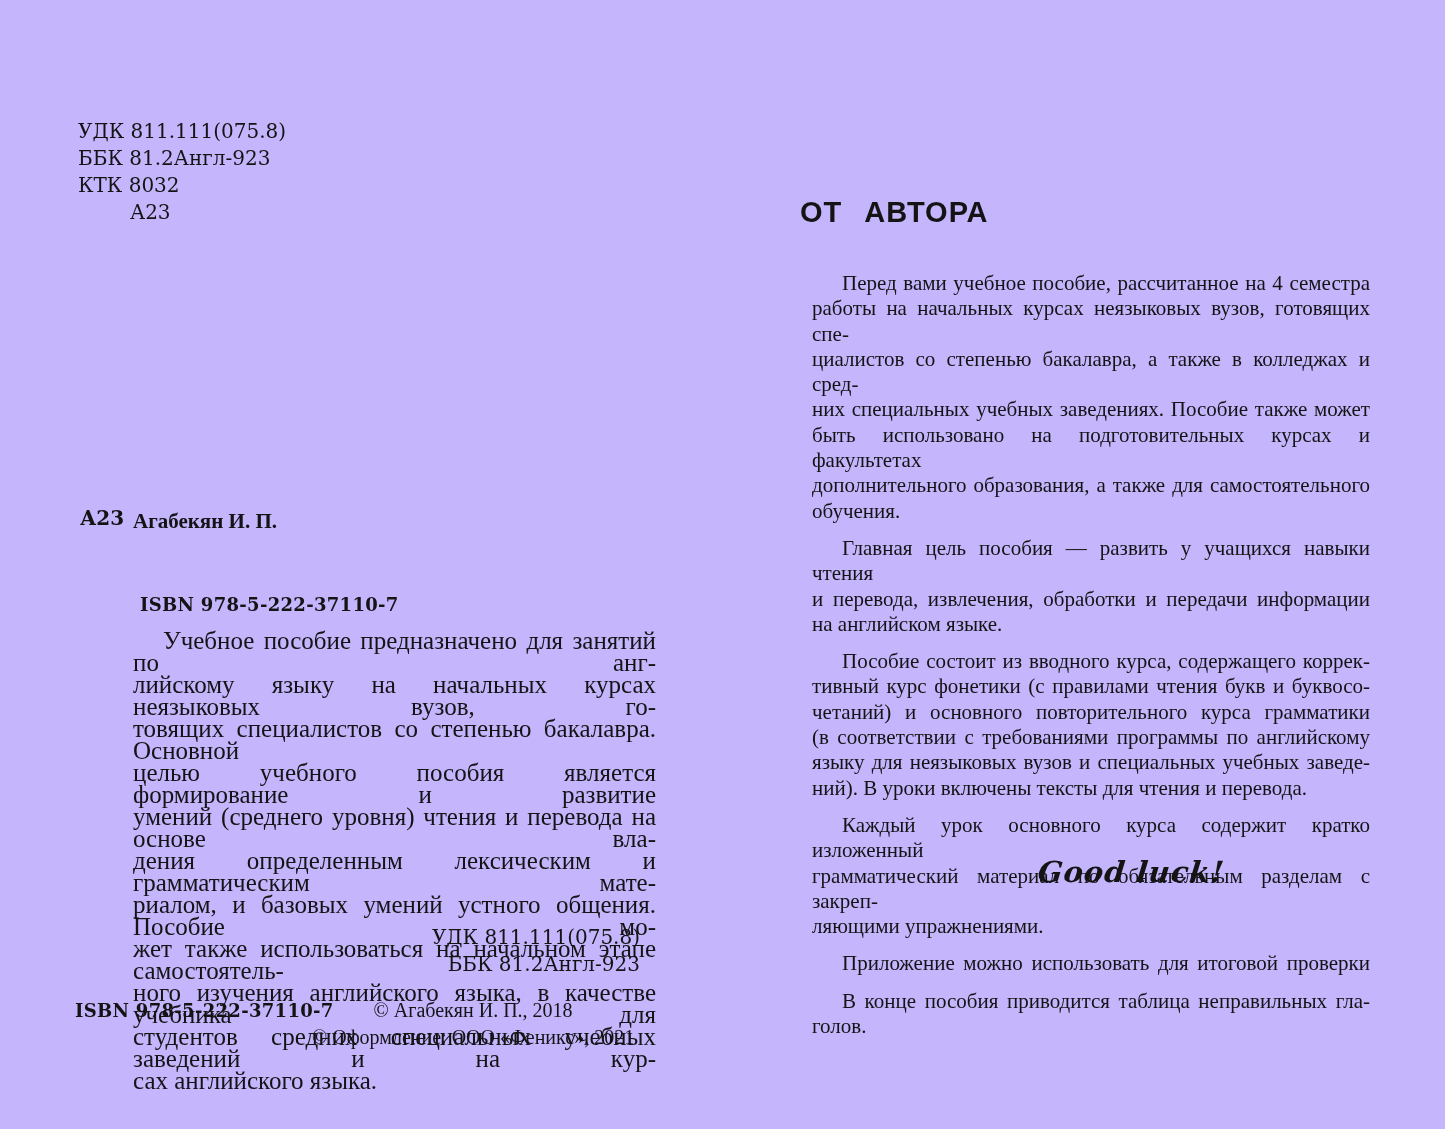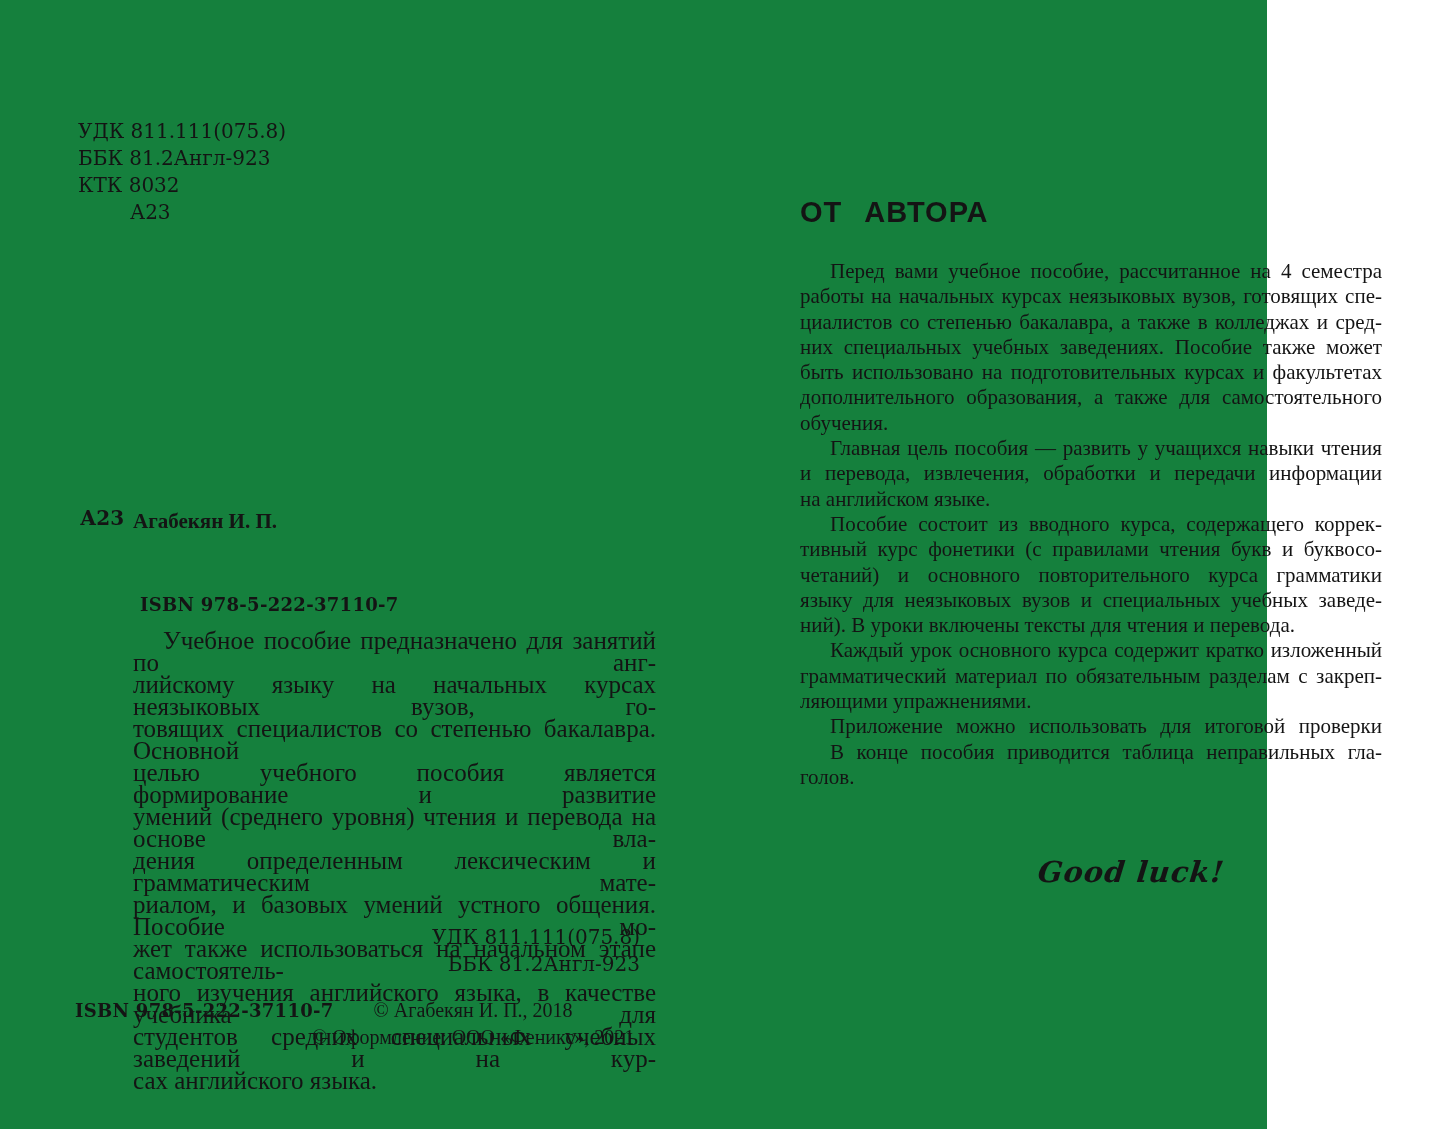--- a/index.html
+++ b/index.html
@@ -4,21 +4,21 @@
 <style>
   * { margin: 0; padding: 0; box-sizing: border-box; }
   html, body { background: #ffffff; }
   body {
     width: 1445px; height: 1129px;
     font-family: "Liberation Serif", serif;
     color: #141414;
     position: relative;
     overflow: hidden;
   }
-  .spread { position: relative; width: 1267px; height: 1129px; background: #15803d; }
+  .spread { position: relative; width: 1445px; height: 1129px; background: #c4b5fd; }
 
   
   .top-codes {
     position: absolute; left: 78px; top: 118px;
     font-family: "DejaVu Serif", serif;
     font-size: 20px; line-height: 27px; white-space: nowrap;
   }
   .top-codes .indent { margin-left: 52px; }
 
   .author-name {
@@ -80,21 +80,21 @@
     font-size: 29px;
     transform: skewX(-6deg);
     letter-spacing: 1px;
     white-space: nowrap;
   }
 
   
   .justified .line { text-align: justify; text-align-last: justify; }
   .justified .line.last { text-align-last: left; }
   .justified .line.first { text-indent: var(--indent, 30px); }
-  .ra-body .para { margin: 0; }
+  .ra-body .para { margin: 12px; }
 </style>
 </head>
 <body>
 
 <div class="spread">
 
   <div class="top-codes">
     <div>УДК 811.111(075.8)</div>
     <div>ББК 81.2Англ-923</div>
     <div>КТК 8032</div>
@@ -148,20 +148,21 @@
       </div>
       <div class="para">
         <div class="line first">Главная цель пособия — развить у учащихся навыки чтения</div>
         <div class="line">и перевода, извлечения, обработки и передачи информации</div>
         <div class="line last">на английском языке.</div>
       </div>
       <div class="para">
         <div class="line first">Пособие состоит из вводного курса, содержащего коррек-</div>
         <div class="line">тивный курс фонетики (с правилами чтения букв и буквосо-</div>
         <div class="line">четаний) и основного повторительного курса грамматики</div>
+        <div class="line">(в соответствии с требованиями программы по английскому</div>
         <div class="line">языку для неязыковых вузов и специальных учебных заведе-</div>
         <div class="line last">ний). В уроки включены тексты для чтения и перевода.</div>
       </div>
       <div class="para">
         <div class="line first">Каждый урок основного курса содержит кратко изложенный</div>
         <div class="line">грамматический материал по обязательным разделам с закреп-</div>
         <div class="line last">ляющими упражнениями.</div>
       </div>
       <div class="para">
         <div class="line first">Приложение можно использовать для итоговой проверки</div>

